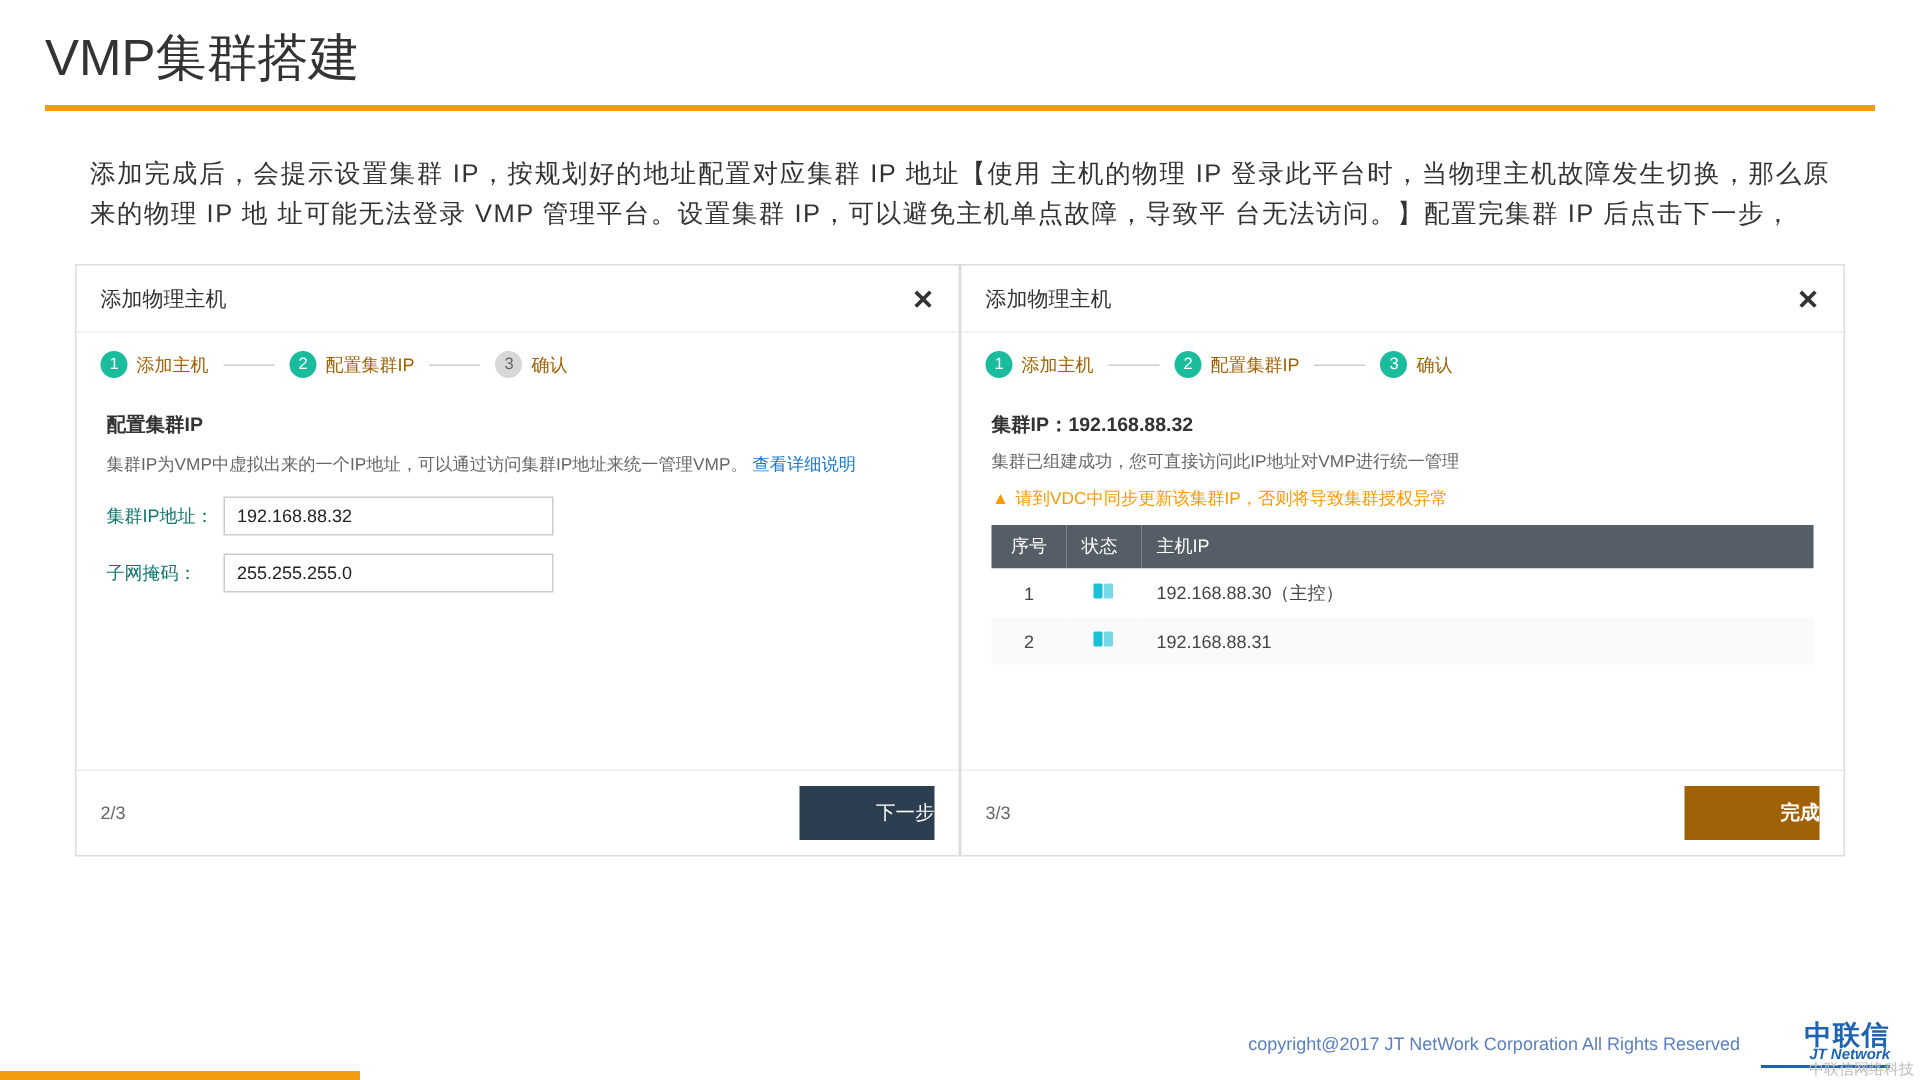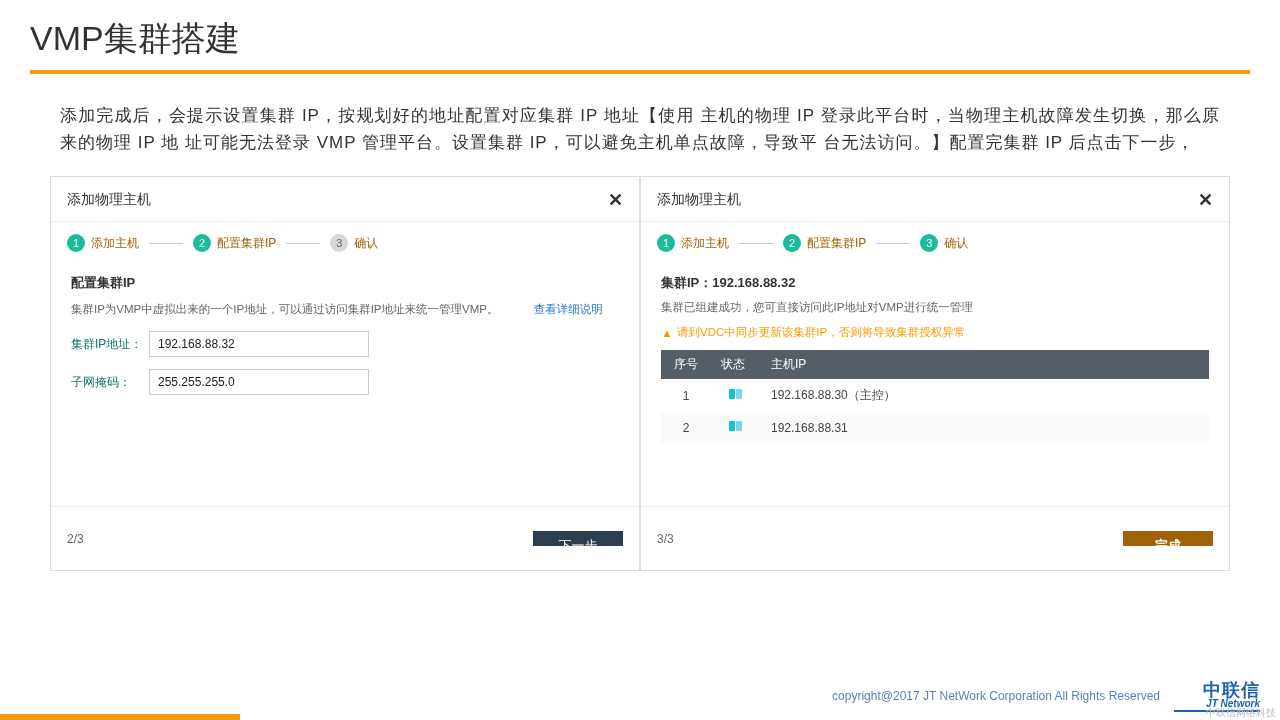--- a/index.html
+++ b/index.html
@@ -97,21 +97,21 @@
   .panel-body h4 {
     font-size: 13px;
     font-weight: bold;
     margin: 4px 0 10px 0;
   }
   .desc {
     font-size: 11.5px;
     color: #666;
     margin-bottom: 14px;
   }
-  .desc a { color: #1976d2; text-decoration: none; margin-left: 32px; }
+  .desc a { color: #1976d2; text-decoration: none; }
   .form-row {
     display: flex;
     align-items: center;
     margin-bottom: 12px;
   }
   .form-label {
     width: 78px;
     font-size: 12px;
     color: #0f766e;
   }
@@ -183,30 +183,30 @@
     border-radius: 1px;
     top: 1px;
   }
   .status-icon::before { left: 0; background: #19c1d6; }
   .status-icon::after { left: 7px; background: #19c1d6; opacity: .6; }
   .tbl tr.alt td { background: #fafafa; }
   .panel-foot {
     display: flex;
     justify-content: space-between;
     align-items: center;
-    padding: 24px 16px;
+    padding: 10px 16px;
     border-top: 1px solid #eee;
     font-size: 12px;
   }
   .page-ind { color: #666; }
   .btn {
     min-width: 90px;
-    height: 15px;
+    height: 36px;
     line-height: 30px;
-    text-align: center;
+    text-align: right;
     font-size: 13px;
     cursor: pointer;
     border: none;
     color: #fff;
   }
   .btn-dark { background: #2c3e50; }
   .btn-green { background: #a16207; font-weight: bold; }
   .footer-bar {
     position: absolute;
     left: 0; right: 0; bottom: 0;

